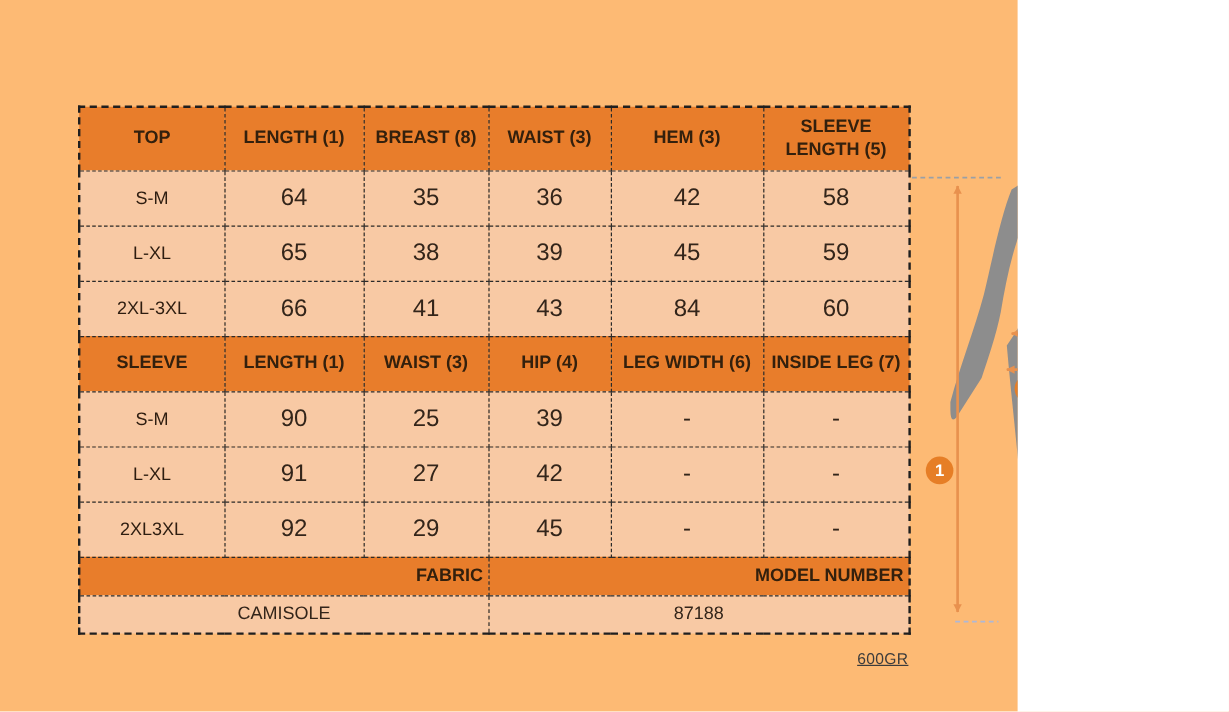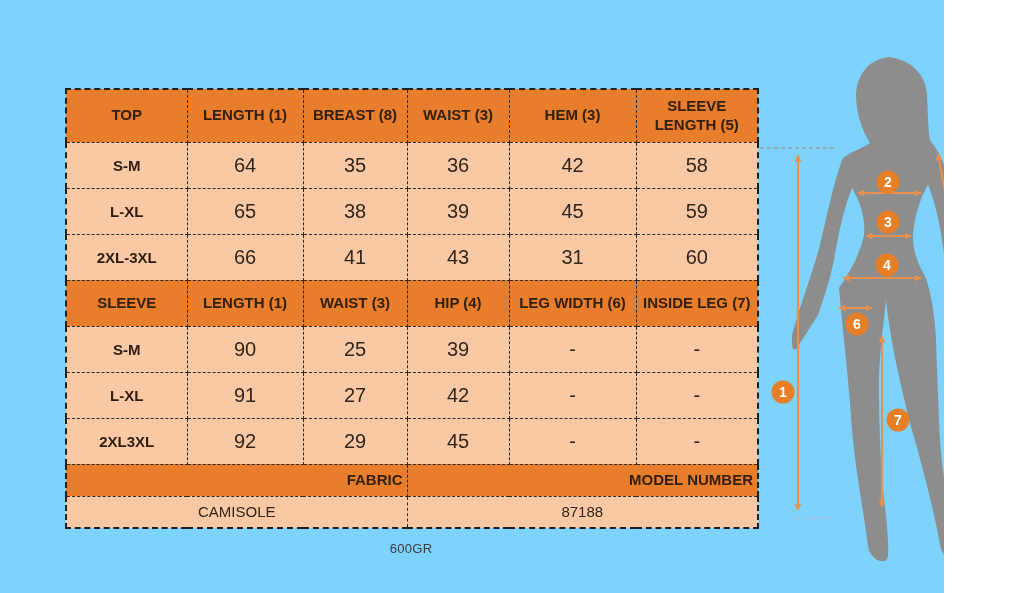--- a/index.html
+++ b/index.html
@@ -1,17 +1,17 @@
 <!DOCTYPE html>
 <html><head>
 <meta charset="utf-8">
 <style>
   html,body{margin:0;padding:0;background:#ffffff;}
   .canvas{
-    position:relative;width:944px;height:593px;background:#7dd3fc;overflow:hidden;
+    position:relative;width:848px;height:593px;background:#fdba74;overflow:hidden;
     font-family:"Liberation Sans","DejaVu Sans",sans-serif;
   }
   table.size-table{
     position:absolute;left:65px;top:88px;width:692px;
     border-collapse:collapse;table-layout:fixed;
     border:2px dashed #1f1f1f;
   }
   table.size-table th, table.size-table td{
     border:1.5px dashed #2a2a2a;
     text-align:center;vertical-align:middle;
@@ -19,27 +19,27 @@
   }
   th.hdr{
     background:#E87D2B;color:#33200D;
     font-weight:bold;font-size:15px;line-height:1.25;
     height:53px;
   }
   td.val, th.rowlab{
     background:#F8C9A4;color:#33251A;
     font-size:20px;font-weight:normal;height:46px;
   }
-  th.rowlab{font-weight:bold;font-size:15px;color:#2E1D10;}
+  th.rowlab{font-weight:normal;font-size:15px;color:#2E1D10;}
   tr.sec th.hdr{height:46px;}
   tr.foot th.hdr{height:32px;text-align:right;}
   tr.footval td.val{height:32px;font-size:15px;}
   .note{
     position:absolute;left:65px;top:541px;width:692px;
-    text-align:center;font-size:13px;color:#3c3c3c;letter-spacing:.3px;
+    text-align:right;font-size:13px;color:#3c3c3c;letter-spacing:.3px;text-decoration:underline;
   }
   .figure-svg{position:absolute;left:760px;top:40px;}
   .marker-num{
     font-family:"Liberation Sans","DejaVu Sans",sans-serif;
     font-size:14px;font-weight:bold;fill:#ffffff;
     text-anchor:middle;
   }
 </style>
 </head>
 <body>
@@ -78,21 +78,21 @@
         <td class="val">38</td>
         <td class="val">39</td>
         <td class="val">45</td>
         <td class="val">59</td>
       </tr>
       <tr>
         <th class="rowlab">2XL-3XL</th>
         <td class="val">66</td>
         <td class="val">41</td>
         <td class="val">43</td>
-        <td class="val">31</td>
+        <td class="val">84</td>
         <td class="val">60</td>
       </tr>
       <tr class="sec">
         <th class="hdr">SLEEVE</th>
         <th class="hdr">LENGTH (1)</th>
         <th class="hdr">WAIST (3)</th>
         <th class="hdr">HIP (4)</th>
         <th class="hdr">LEG WIDTH (6)</th>
         <th class="hdr">INSIDE LEG (7)</th>
       </tr>

